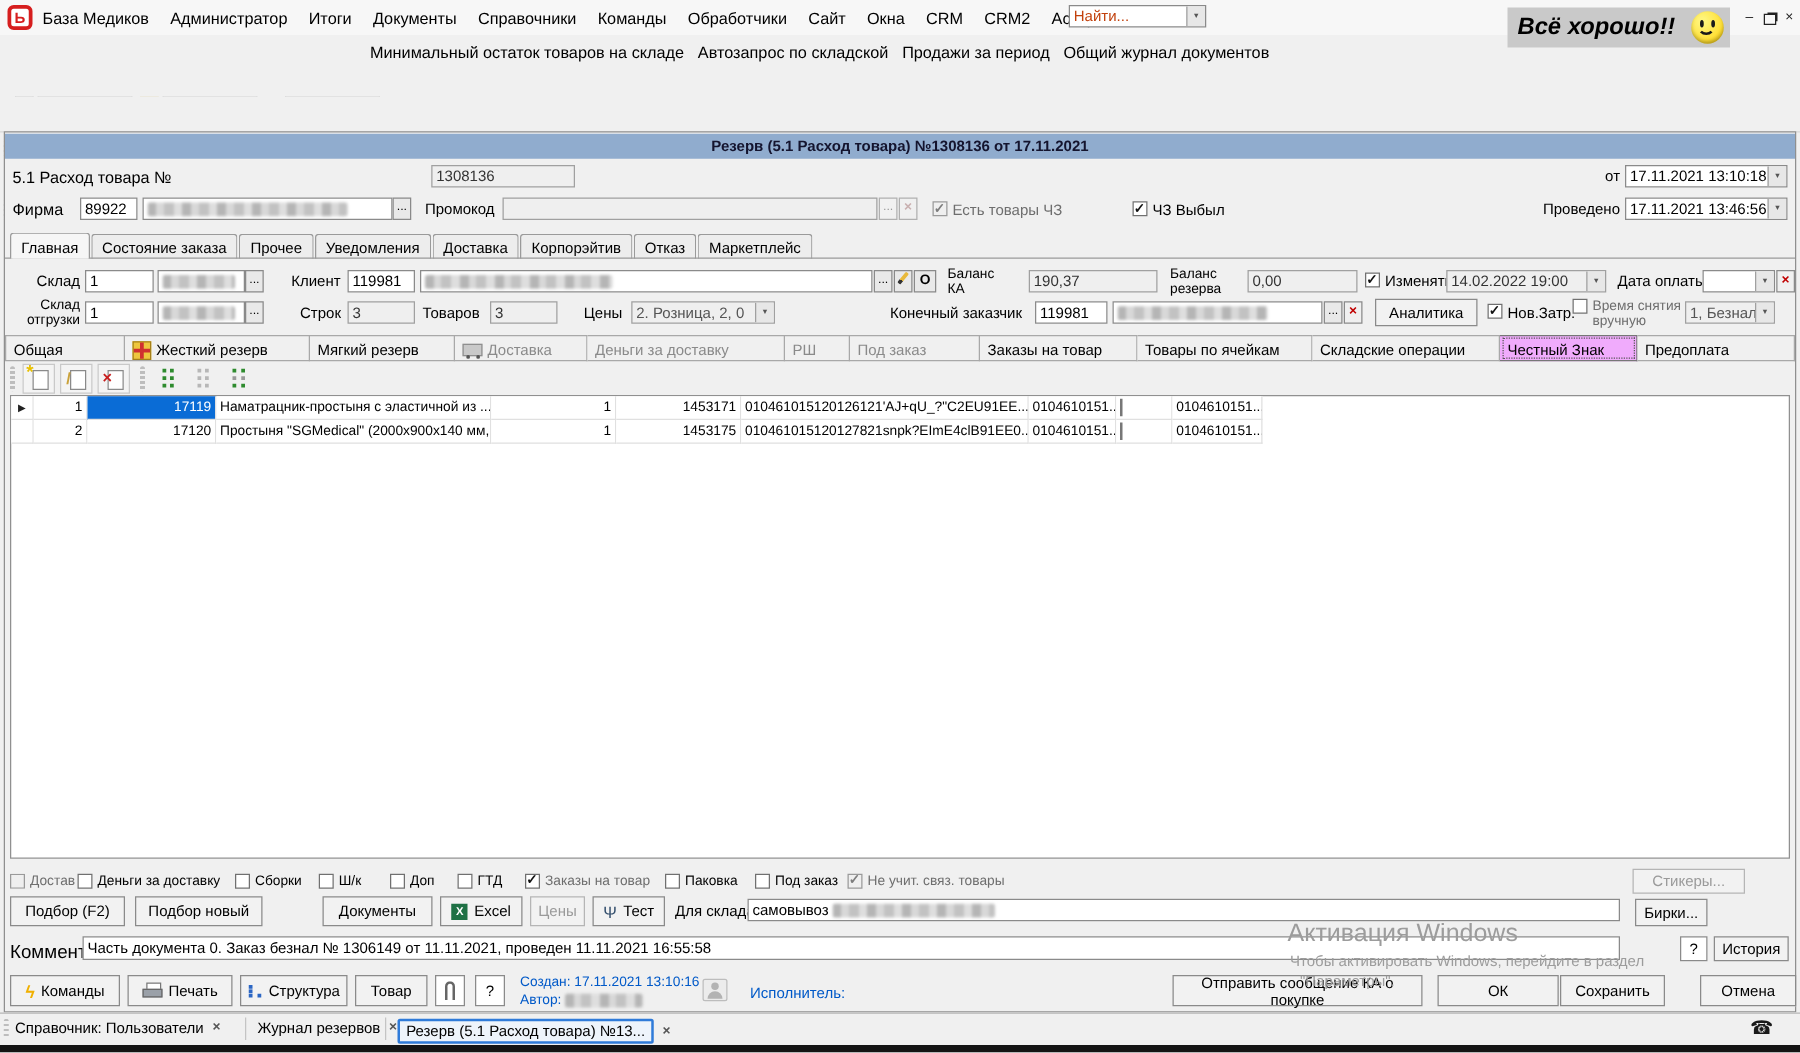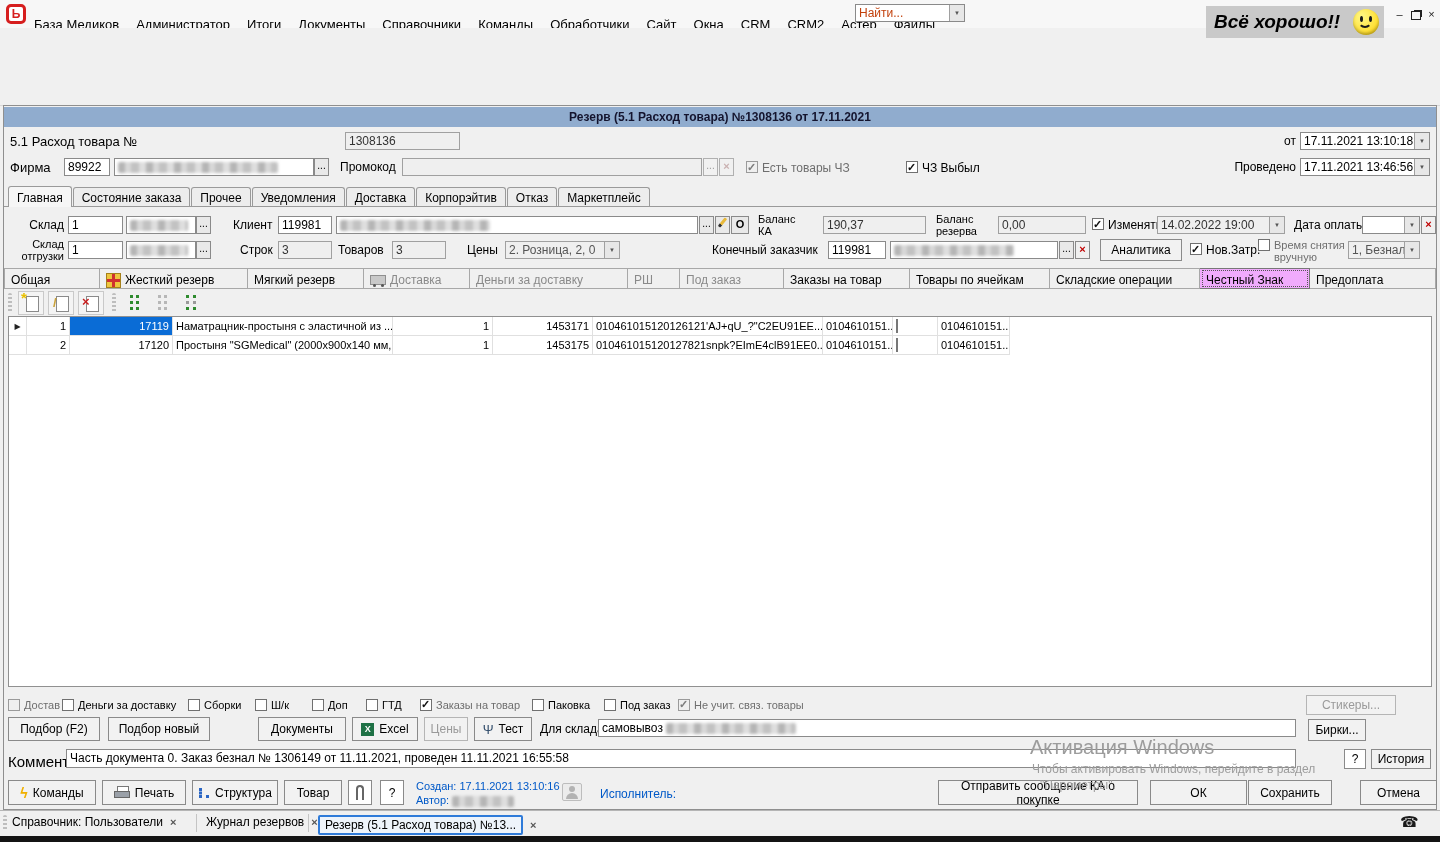--- a/index.html
+++ b/index.html
@@ -118,21 +118,21 @@
   .i-truck{position:relative;display:inline-block;width:16px;height:10px;background:#c9c9c9;border:1px solid #8f8f8f;box-sizing:border-box}
   .i-truck::after{content:"";position:absolute;left:2px;bottom:-3px;width:3px;height:3px;border-radius:50%;background:#555;box-shadow:8px 0 0 #555}
   .i-pencil{display:inline-block;width:3px;height:11px;background:linear-gradient(#e8b93a 70%,#333 70%);transform:rotate(40deg);border-radius:1px}
   .hdr2line{position:absolute;font-size:11px;line-height:12px}
 </style>
 </head>
 <body>
 
 <div class="menubar">
   <div class="logo">Ь</div>
-  <div class="flexrow abs" style="left:34px;top:10px;height:28px;gap:17px">
+  <div class="flexrow abs" style="left:34px;top:0;height:28px;gap:17px">
     <span class="mlink">База Медиков</span>
     <span class="mlink">Администратор</span>
     <span class="mlink">Итоги</span>
     <span class="mlink">Документы</span>
     <span class="mlink">Справочники</span>
     <span class="mlink">Команды</span>
     <span class="mlink">Обработчики</span>
     <span class="mlink">Сайт</span>
     <span class="mlink">Окна</span>
     <span class="mlink">CRM</span>
@@ -151,20 +151,26 @@
 </div>
 
 <div class="quickbar">
   <div class="grip" style="left:3px;top:31px;height:20px"></div>
   <span class="abs" style="left:12px;top:33px"><span class="i-docnum"></span></span>
   <div class="inp" style="left:30px;top:32px;width:76px"></div>
   <span class="abs" style="left:112px;top:34px"><span class="i-gift"></span></span>
   <div class="inp" style="left:130px;top:32px;width:76px"></div>
   <span class="abs i-spy" style="left:212px;top:33px">♟</span>
   <div class="inp" style="left:228px;top:32px;width:76px"></div>
+  <div class="flexrow abs" style="left:296px;top:0;height:26px;gap:11px">
+    <span class="mlink">Минимальный остаток товаров на складе</span>
+    <span class="mlink">Автозапрос по складской</span>
+    <span class="mlink">Продажи за период</span>
+    <span class="mlink">Общий журнал документов</span>
+  </div>
 </div>
 
 <div class="logibar">
   <div class="grip" style="left:3px;top:58px;height:14px"></div>
   <span class="mlink abs" style="left:16px;top:59px">Отчет по логистике</span>
 </div>
 
 <div class="reportbar">
   <div class="grip" style="left:3px;top:82px;height:18px"></div>
   <span class="abs" style="left:14px;top:84px"><span class="i-gift"></span></span>

